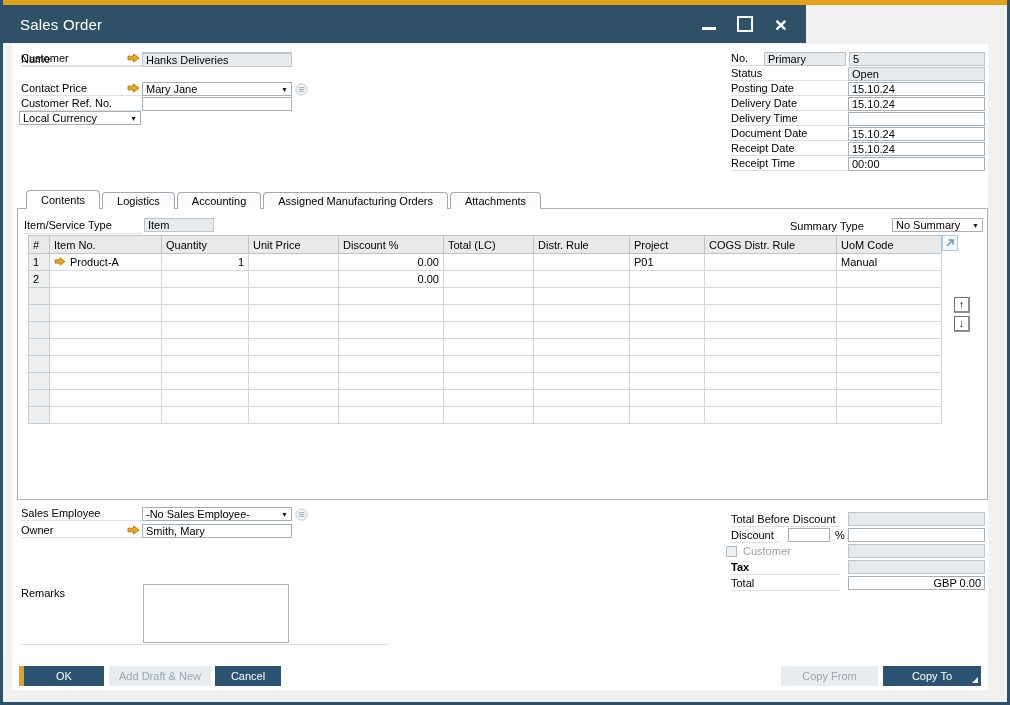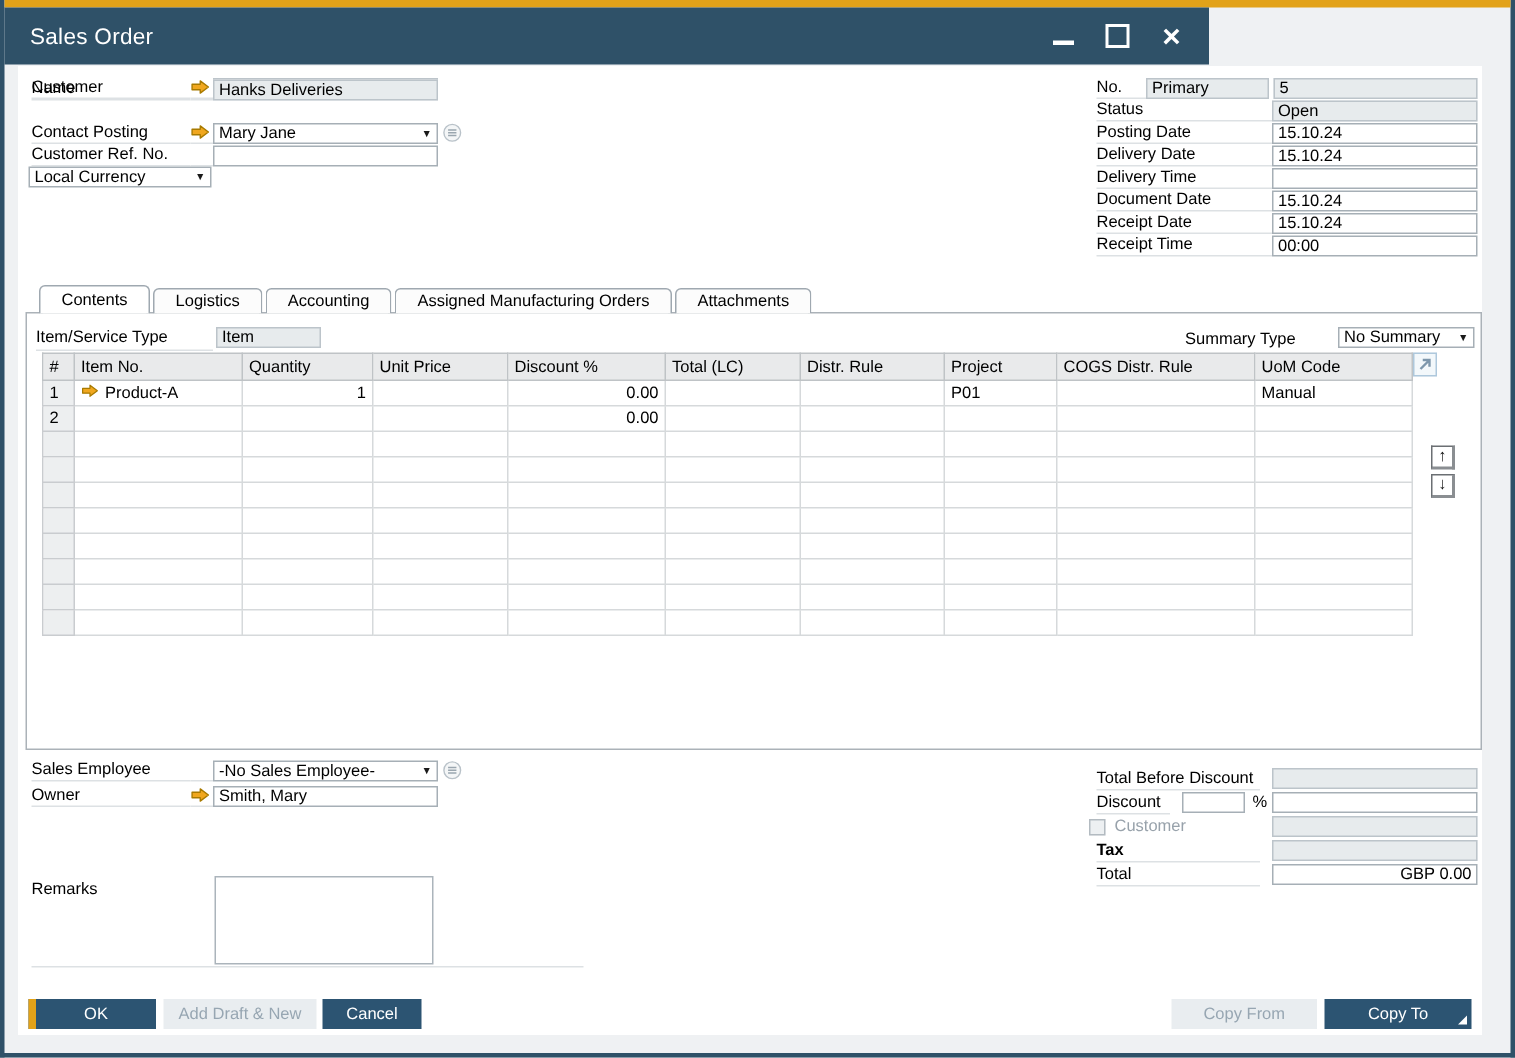--- a/index.html
+++ b/index.html
@@ -108,21 +108,21 @@
     <div class="field gray flex1">00002</div>
   </div>
 
   <div class="lrow" style="left:18px;top:52px;width:271px;">
     <div class="llabel lbl">Name</div>
     <div class="arrow-slot"></div>
     <div class="field gray flex1">Hanks Deliveries</div>
   </div>
 
   <div class="lrow" style="left:18px;top:81px;width:271px;">
-    <div class="llabel lbl">Contact Posting</div>
+    <div class="llabel lbl">Contact Price</div>
     <div class="arrow-slot">
       <svg width="13" height="10" viewBox="0 0 14 11">
           <path d="M1 3.5 H7 V1 L13 5.5 L7 10 V7.5 H1 Z" fill="#F0A71F" stroke="#A87A00" stroke-width="1" stroke-linejoin="round"></path>
         </svg>
     </div>
     <div class="field combo flex1">
       <span>Mary Jane</span>
       <span class="dd">▼</span>
     </div>
   </div>

